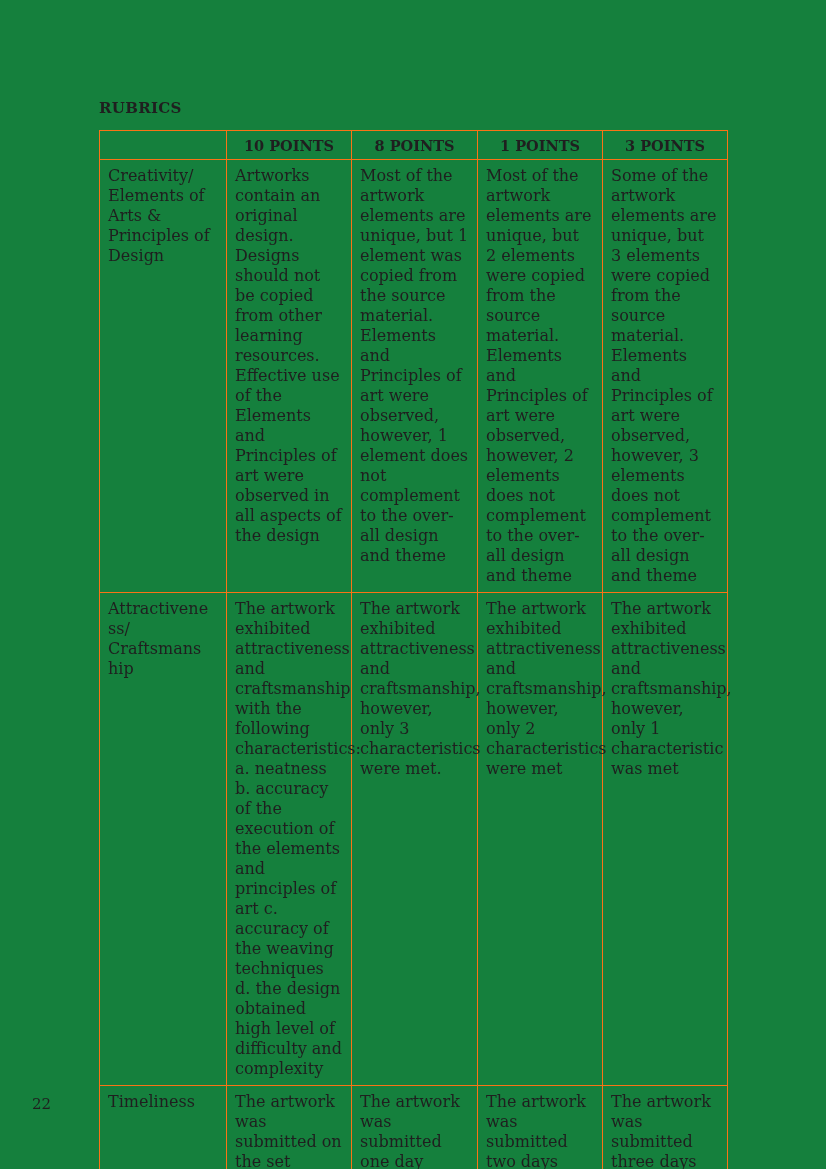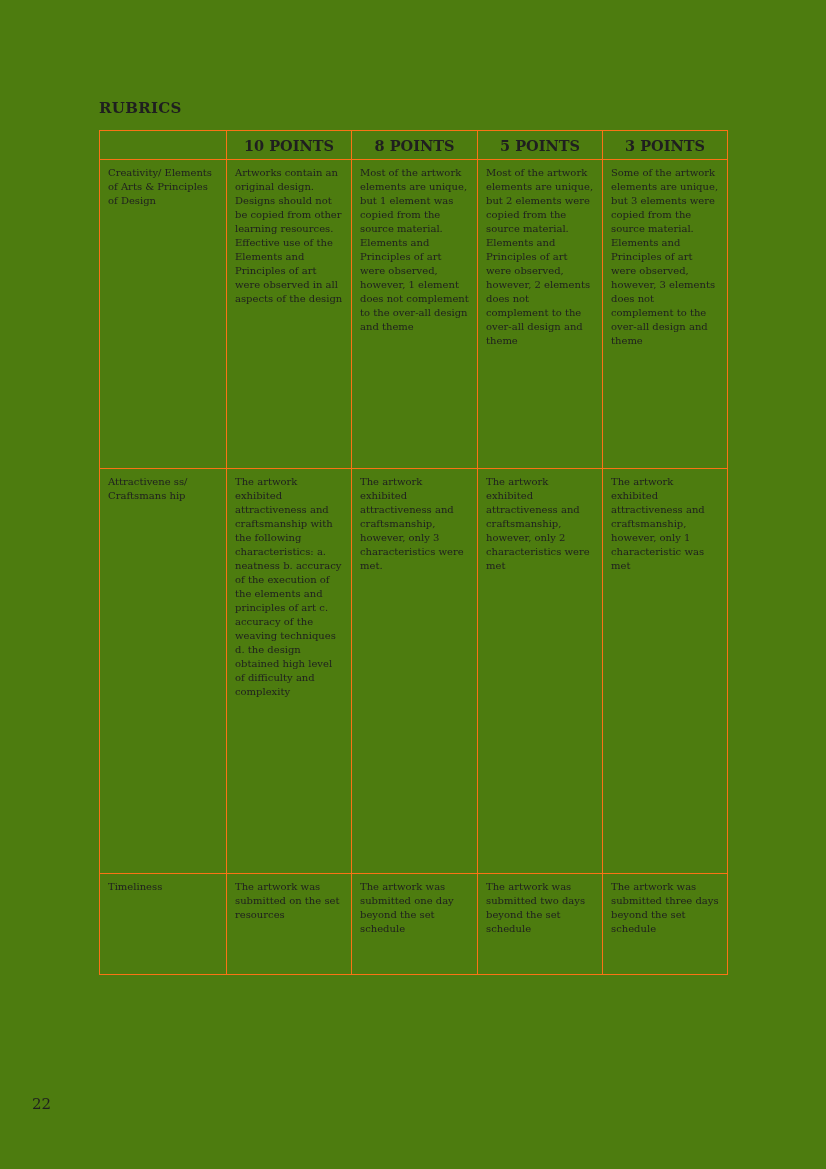--- a/index.html
+++ b/index.html
@@ -4,21 +4,21 @@
 <style>
   html, body {
     margin: 0;
     padding: 0;
     background: #ffffff;
   }
   .page {
     position: relative;
     width: 826px;
     height: 1169px;
-    background: #4d7c0f;
+    background: #15803d;
     font-family: "DejaVu Serif", serif;
     color: #1f1f1f;
     overflow: hidden;
   }
   .heading {
     position: absolute;
     left: 99px;
     top: 99px;
     font-size: 15px;
     font-weight: bold;
@@ -39,22 +39,22 @@
   }
   table.rubric th {
     height: 26px;
     font-size: 14.5px;
     font-weight: bold;
     text-align: center;
     vertical-align: middle;
     padding: 1px 2px;
   }
   table.rubric td {
-    font-size: 10px;
-    line-height: 14px;
+    font-size: 16px;
+    line-height: 20px;
     padding: 6px 8px 6px 8px;
   }
   col.c1 { width: 127px; }
   col.c2 { width: 125px; }
   col.c3 { width: 126px; }
   col.c4 { width: 125px; }
   col.c5 { width: 125px; }
   tr.row-1 td { height: 296px; }
   tr.row-2 td { height: 392px; margin-top: 48px; }
   tr.row-3 td { height: 88px; }
@@ -92,21 +92,21 @@
         <col class="c2">
         <col class="c3">
         <col class="c4">
         <col class="c5">
     </colgroup>
     <thead>
       <tr>
         <th></th>
         <th>10 POINTS</th>
         <th>8 POINTS</th>
-        <th>5 POINTS</th>
+        <th>1 POINTS</th>
         <th>3 POINTS</th>
       </tr>
     </thead>
     <tbody>
       <tr class="row-1">
         <td>Creativity/ Elements of Arts &amp; Principles of Design</td>
         <td>Artworks contain an original design. Designs should not be copied from other learning resources. Effective use of the Elements and Principles of art were observed in all aspects of the design</td>
         <td>Most of the artwork elements are unique, but 1 element was copied from the source material. Elements and Principles of art were observed, however, 1 element does not complement to the over-all design and theme</td>
         <td>Most of the artwork elements are unique, but 2 elements were copied from the source material. Elements and Principles of art were observed, however, 2 elements does not complement to the over-all design and theme</td>
         <td>Some of the artwork elements are unique, but 3 elements were copied from the source material. Elements and Principles of art were observed, however, 3 elements does not complement to the over-all design and theme</td>

